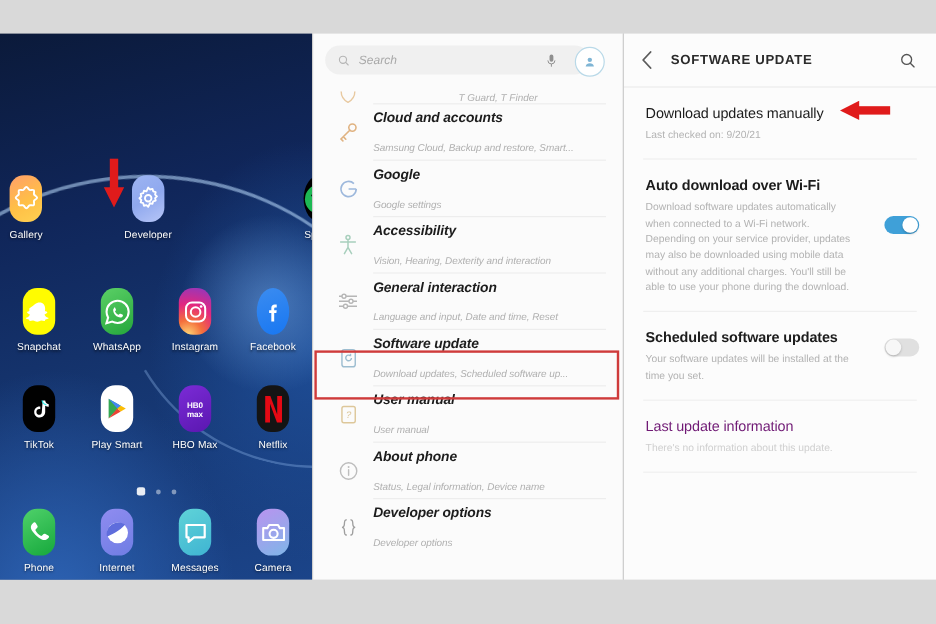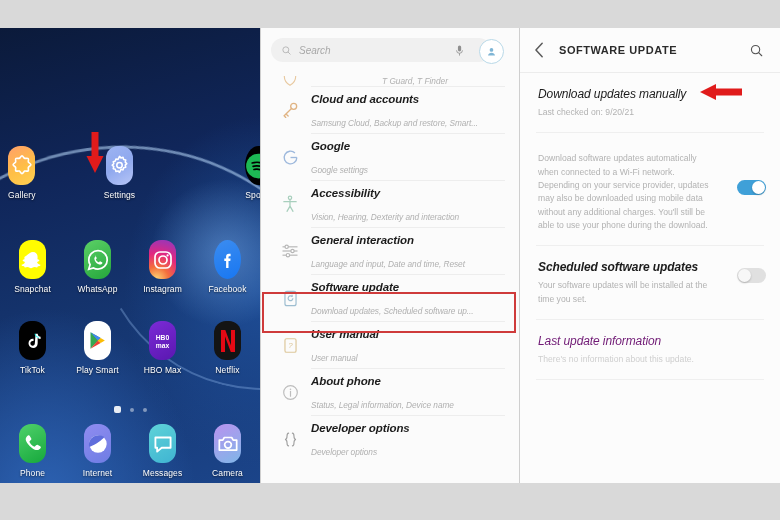--- a/index.html
+++ b/index.html
@@ -117,21 +117,21 @@
     position:absolute;left:520px;top:28px;width:260px;height:455px;
     background:#fcfcfc;overflow:hidden;
   }
   .uhead{position:relative;height:44px;display:flex;align-items:center;}
   .uhead .back{margin-left:14px;}
   .uhead .ti{margin-left:14px;font-size:11px;font-weight:bold;color:#2b2b2b;letter-spacing:.55px;}
   .uhead .mag{position:absolute;right:16px;top:15px;}
   .uline{height:1px;background:#ececec;margin:0 0 0 0;}
 
   .usec{position:relative;padding:14px 16px 13px 18px;box-sizing:border-box;}
-  .usec .ut{font-size:12px;color:#1c1c1c;font-weight:normal;letter-spacing:-.1px;font-style:italic;}
+  .usec .ut{font-size:12px;color:#1c1c1c;font-weight:normal;letter-spacing:-.1px;}
   .usec .ut.b{font-weight:bold;}
   .usec .us{font-size:8.6px;color:#b2b2b2;margin-top:5px;line-height:1.55;max-width:180px;}
   .usec .us.dim{color:#cfcfcf;}
   .usec .ut.dim{color:#701a75;}
   .usep{height:1px;background:#efefef;margin:0 16px;}
 
   .tog{position:absolute;width:29px;height:15px;border-radius:9px;}
   .tog .knob{position:absolute;top:1px;width:13px;height:13px;border-radius:50%;background:#fff;
     box-shadow:0 1px 2px rgba(0,0,0,.22);}
   .tog.on{background:#3fa0d8;}
@@ -162,21 +162,21 @@
         </div>
         <div class="nm">Gallery</div>
       </div>
       <div class="app" style="margin-left:24px;">
         <div class="ico i-settings">
           <svg width="25" height="25" viewBox="0 0 24 24">
             <path d="M12 3.2l1.4 1.5 2-.5.6 2 2 .6-.5 2 1.5 1.4-1.5 1.4.5 2-2 .6-.6 2-2-.5L12 18.6l-1.4-1.4-2 .5-.6-2-2-.6.5-2L5 11.7l1.5-1.4-.5-2 2-.6.6-2 2 .5z" fill="none" stroke="#fff" stroke-width="1.5" stroke-linejoin="round"></path>
             <circle cx="12" cy="11.7" r="2.6" fill="none" stroke="#fff" stroke-width="1.5"></circle>
           </svg>
         </div>
-        <div class="nm">Settings</div>
+        <div class="nm">Developer</div>
       </div>
       <div class="app" style="margin-left:66px;">
         <div class="ico i-spotify" style="border-radius:50%;">
           <svg width="34" height="34" viewBox="0 0 24 24">
             <circle cx="12" cy="12" r="11" fill="#1db954"></circle>
             <path d="M6.4 9.3c3.6-1 7.6-.7 10.8 1.1M7.2 12.3c3-.8 6.2-.5 8.8 1M8 15.1c2.4-.6 4.9-.4 6.9.8" stroke="#000" stroke-width="1.5" fill="none" stroke-linecap="round"></path>
           </svg>
         </div>
         <div class="nm">Spotify</div>
       </div>
@@ -480,20 +480,21 @@
     </div>
     <div class="uline"></div>
 
     <div class="usec">
       <div class="ut">Download updates manually</div>
       <div class="us">Last checked on: 9/20/21</div>
     </div>
     <div class="usep"></div>
 
     <div class="usec">
+      <div class="ut b">Auto download over Wi-Fi</div>
       <div class="us">Download software updates automatically when connected to a Wi-Fi network. Depending on your service provider, updates may also be downloaded using mobile data without any additional charges. You'll still be able to use your phone during the download.</div>
       <div class="tog on" style="right:14px;top:47px;">
         <div class="knob"></div>
       </div>
     </div>
     <div class="usep"></div>
 
     <div class="usec">
       <div class="ut b">Scheduled software updates</div>
       <div class="us">Your software updates will be installed at the time you set.</div>

